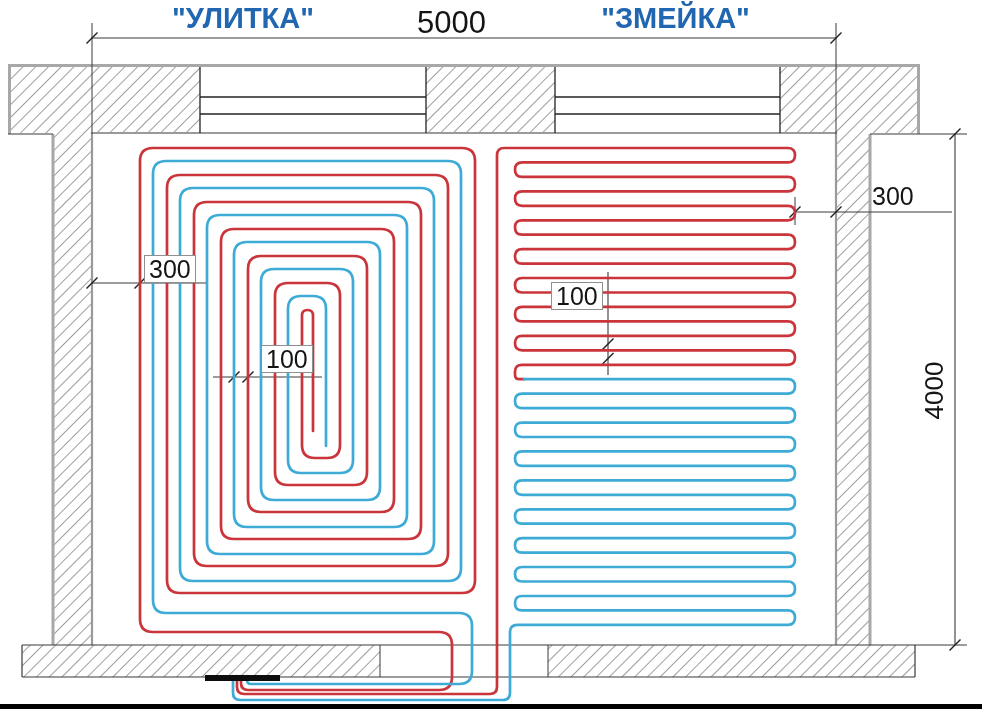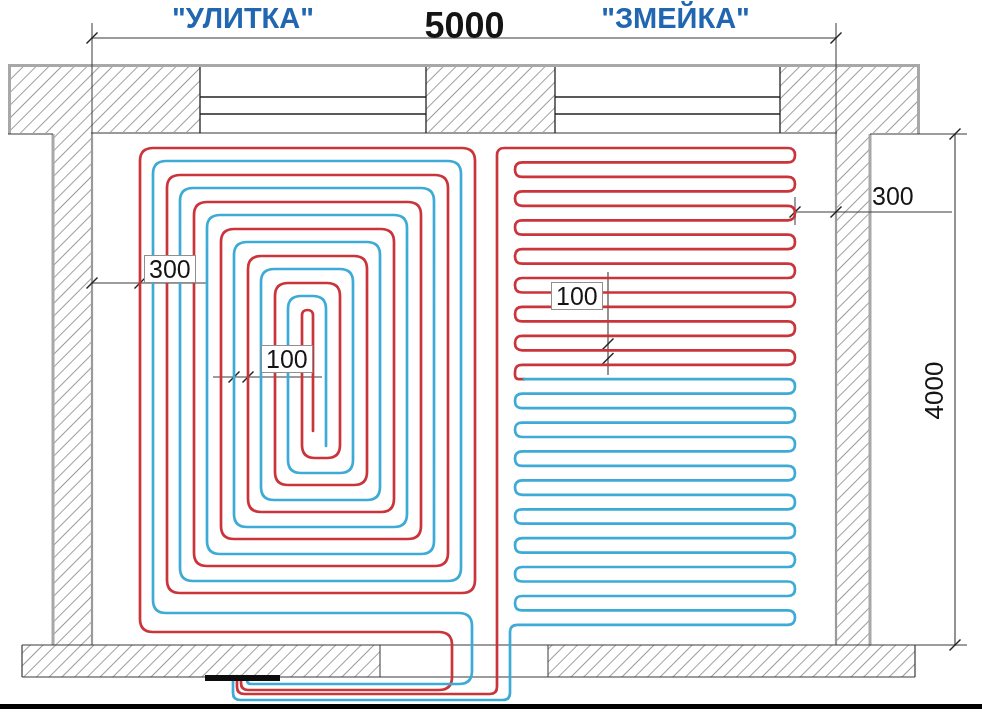--- a/index.html
+++ b/index.html
@@ -1,21 +1,21 @@
 <!DOCTYPE html>
 <html style="--title-blue: #2166b0; --dim-text: #141414;"><head>
 <meta charset="utf-8">
 <style>
   html,body{margin:0;padding:0;background:#ffffff;}
   #stage{position:relative;width:982px;height:713px;background:#fff;overflow:hidden;
          font-family:"Liberation Sans", sans-serif;}
   #drawing{position:absolute;left:0;top:0;}
   .lbl{position:absolute;color:var(--dim-text,#141414);white-space:nowrap;}
   .title{font-weight:bold;font-size:29px;color:var(--title-blue,#2166b0);text-align:center;}
-  .dimnum{font-size:36px;text-align:center;font-weight:bold;}
+  .dimnum{font-size:31px;text-align:left;}
   .boxed{font-size:25px;line-height:1.04;background:#fff;border:1px solid #8f8f8f;
          padding:0 4px;display:inline-block;}
   .plain{font-size:25px;}
   .rot{transform:rotate(-90deg);font-size:26px;text-align:center;width:80px;}
 </style>
 </head>
 <body>
 
 <div id="stage">
   <div id="drawing"><svg width="982" height="713" viewBox="0 0 982 713">

